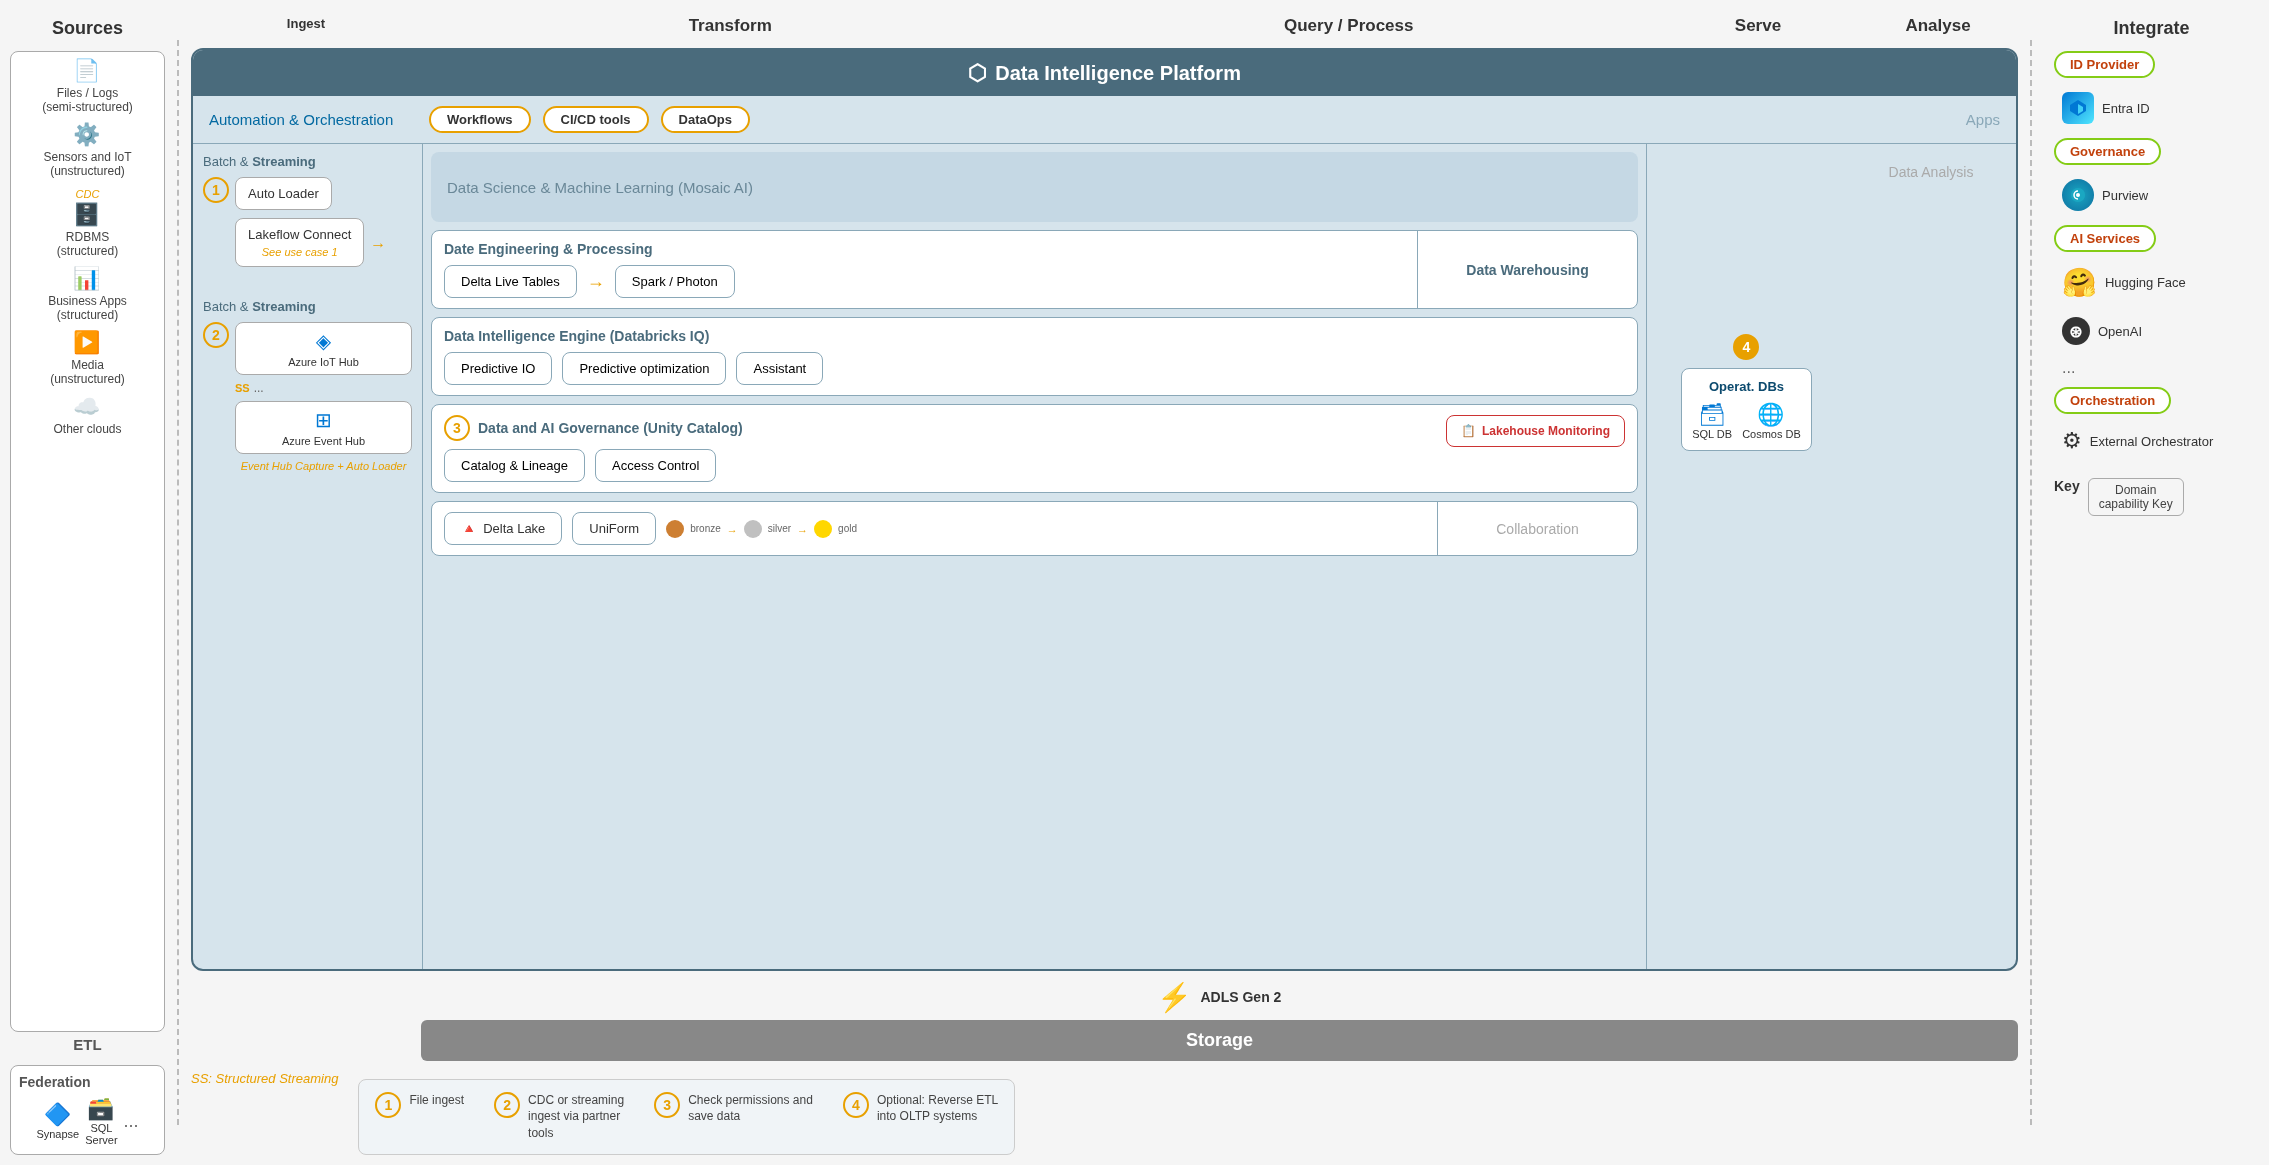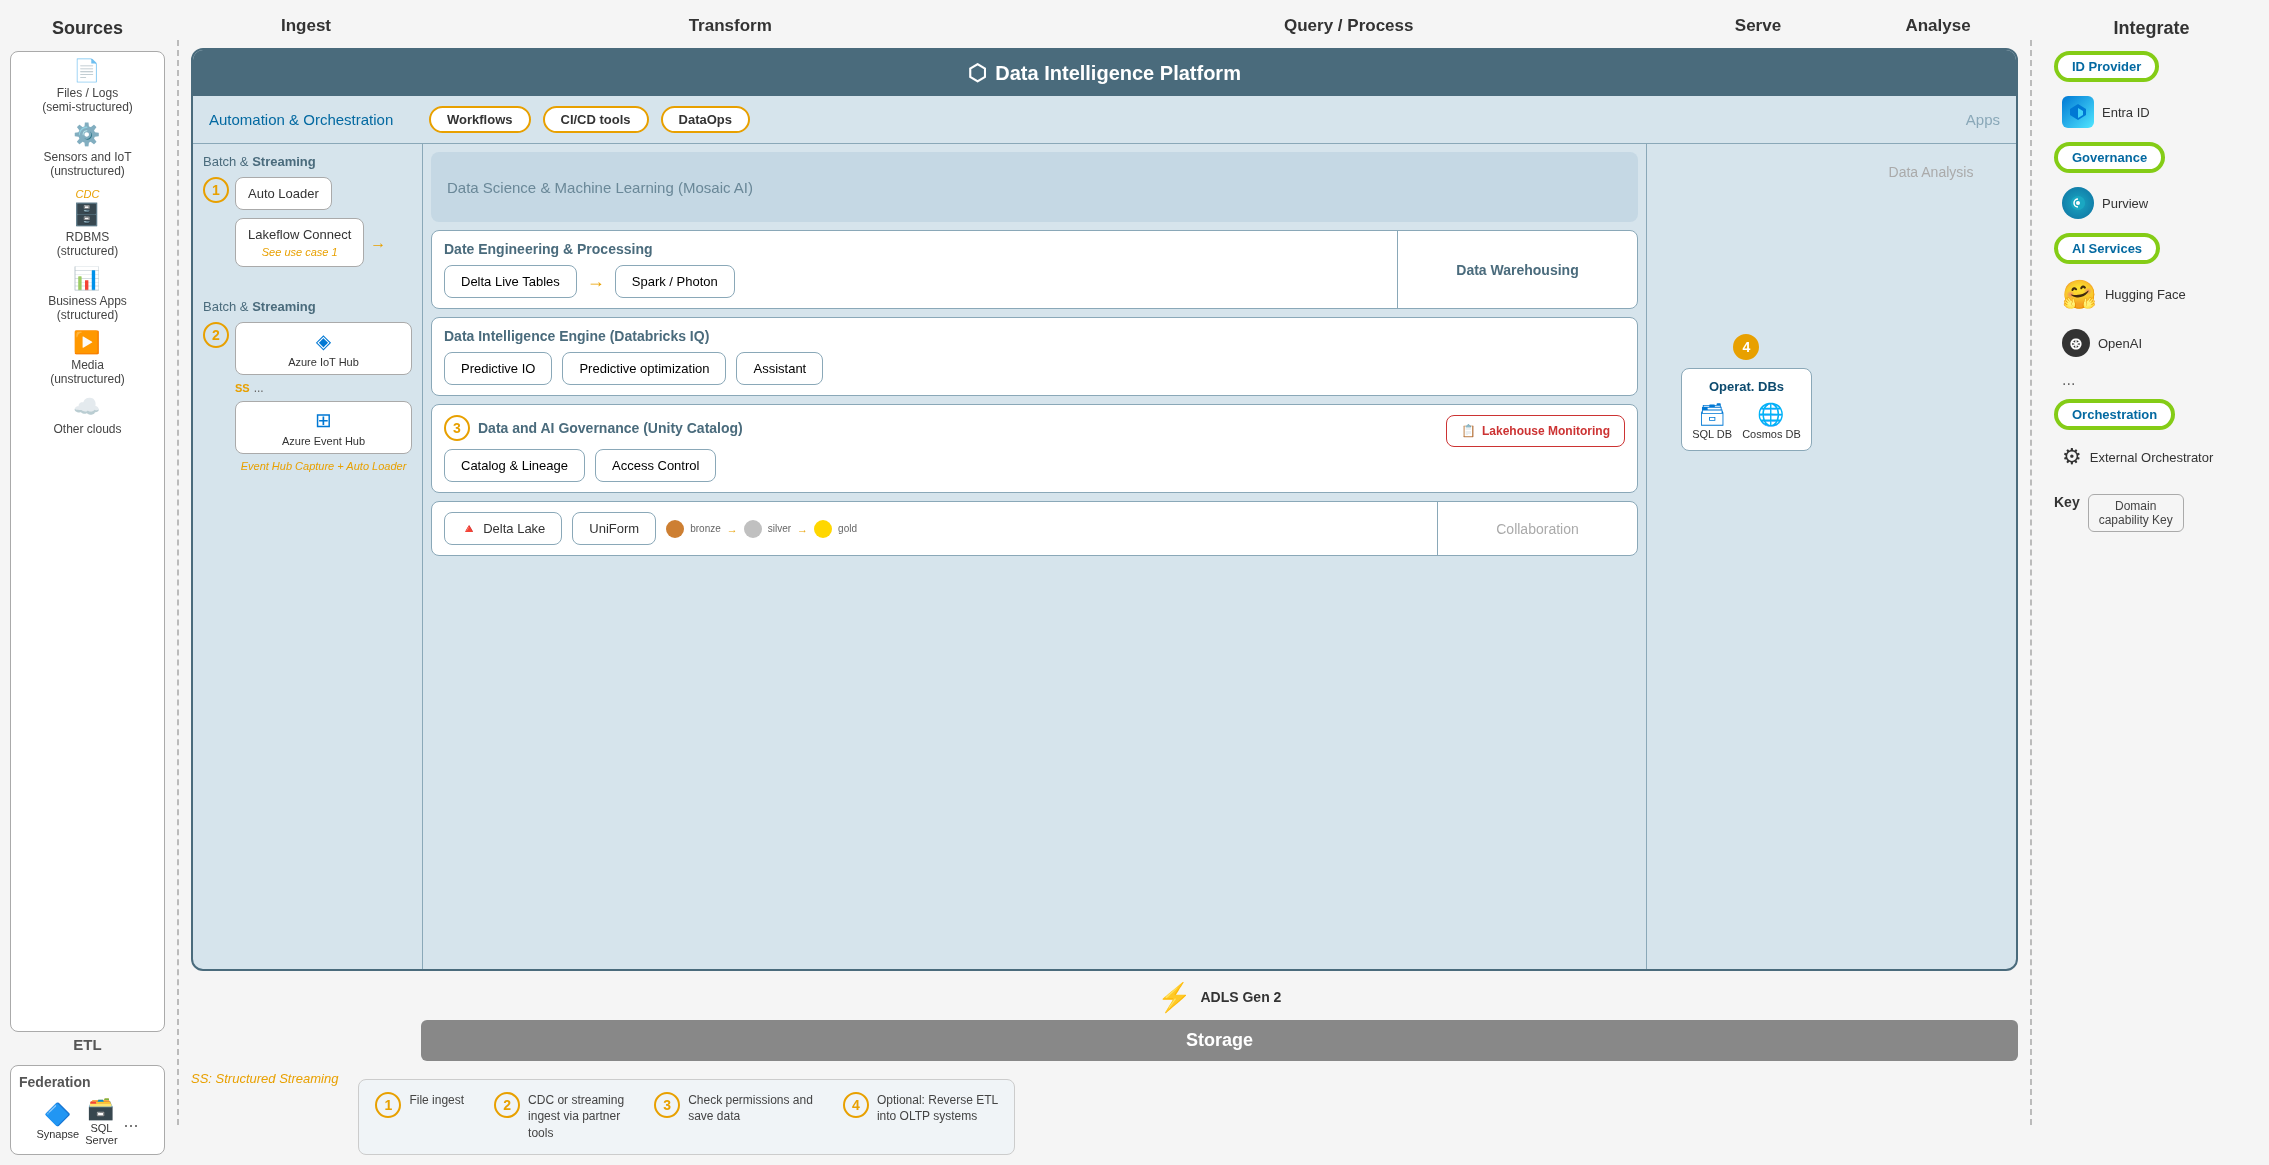--- a/index.html
+++ b/index.html
@@ -227,21 +227,21 @@
       font-weight: 500;
       color: #000000;
       background: white;
       text-align: center;
     }
     .arrow-right {
       color: #E8A000;
       font-size: 18px;
     }
     .dw-section {
-      width: 240px;
+      width: 220px;
       border-left: 1.5px solid #8aa8b8;
       padding: 10px 16px;
       display: flex;
       align-items: center;
       justify-content: center;
     }
     .dw-title {
       font-size: 14px;
       color: #4a6b7c;
       font-weight: 600;
@@ -405,26 +405,26 @@
       font-size: 18px;
       text-align: center;
       padding: 8px 0 12px;
     }
     .integrate-section {
       display: flex;
       flex-direction: column;
       gap: 10px;
     }
     .int-cat-label {
-      border: 4px solid #84cc16;
+      border: 2px solid #84cc16;
       border-radius: 20px;
       padding: 4px 14px;
       font-size: 13px;
       font-weight: 600;
-      color: #0369a1;
+      color: #c2410c;
       background: white;
       text-align: center;
       align-self: flex-start;
     }
     .int-item {
       display: flex;
       align-items: center;
       gap: 8px;
       padding: 4px 8px;
       font-size: 13px;
@@ -625,21 +625,21 @@
         <div style="font-size:18px; color:#666;">...</div>
       </div>
     </div>
   </div>
 
   <div style="width:2px; background:transparent; border-left: 2px dashed #bbb; margin: 30px 4px;"></div>
 
   <div class="full-platform">
 
     <div style="display:flex; gap:0; margin-bottom:6px;">
-      <div style="width:230px; text-align:center; font-weight:700; font-size:17px; padding:6px 0;">Ingest</div>
+      <div style="width:230px; text-align:center; font-weight:700; font-size:13px; padding:6px 0;">Ingest</div>
       <div style="flex:1; text-align:center; font-weight:700; font-size:17px; padding:6px 0;">Transform</div>
       <div style="flex:1; text-align:center; font-weight:700; font-size:17px; padding:6px 0;">Query / Process</div>
       <div style="width:200px; text-align:center; font-weight:700; font-size:17px; padding:6px 0;">Serve</div>
       <div style="width:160px; text-align:center; font-weight:700; font-size:17px; padding:6px 0;">Analyse</div>
     </div>
 
     <div class="platform-main-box">
 
       <div class="platform-title-bar">
         <span class="platform-title-icon">⬡</span>

